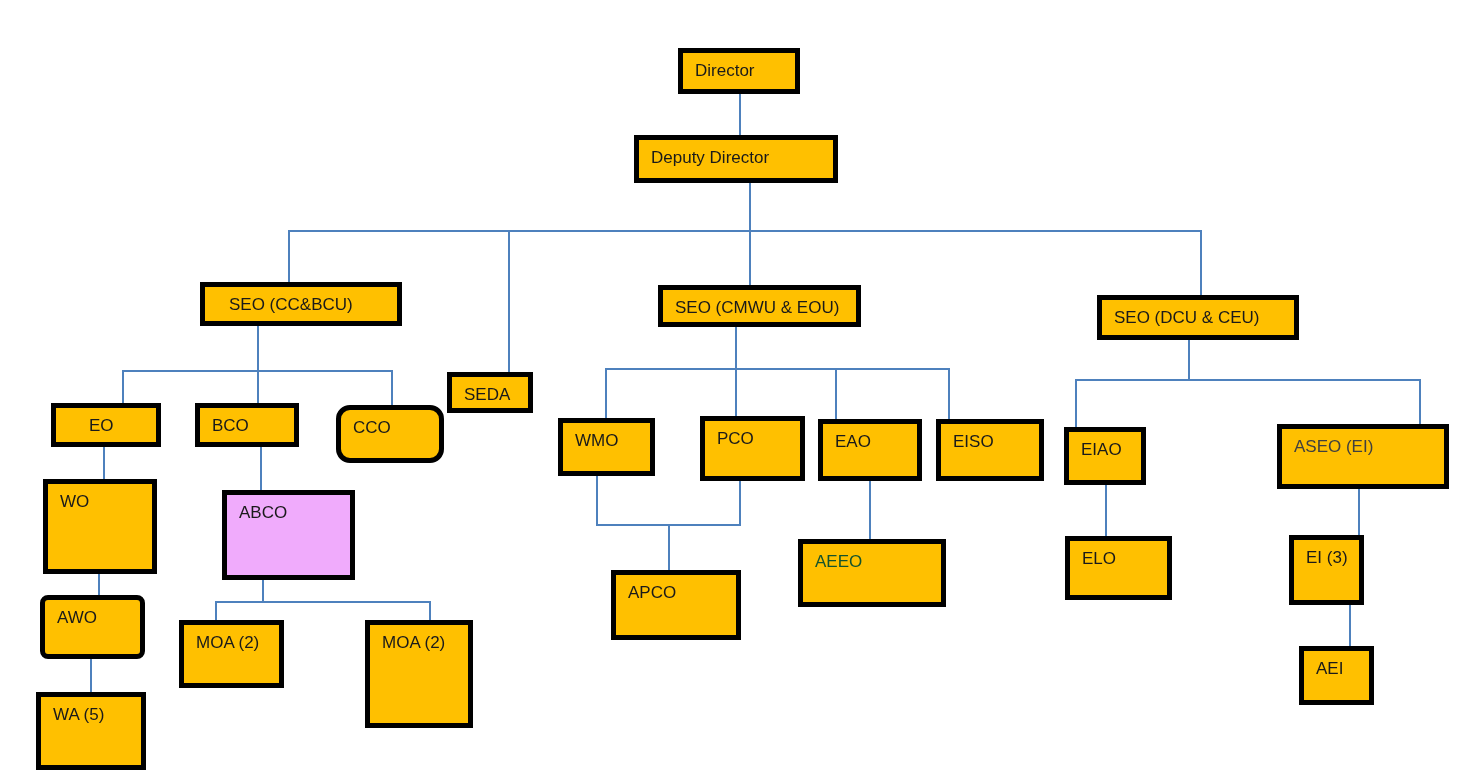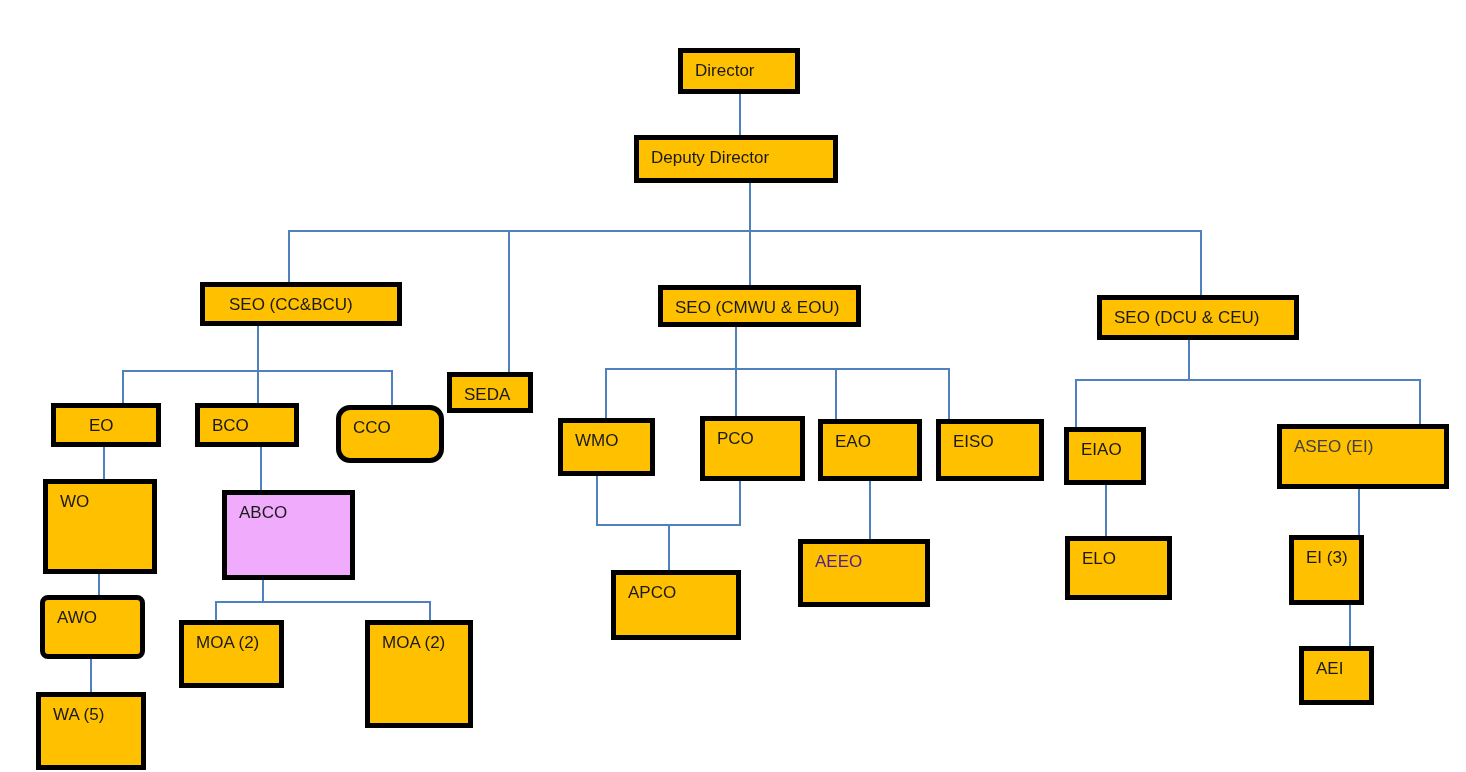--- a/index.html
+++ b/index.html
@@ -93,19 +93,19 @@
     <div class="node" style="left: 196px; top: 490px; width: 133px; height: 90px; background: #f0abfc; border-color: rgb(0, 0, 0); color: rgb(26, 26, 26); margin-left: 26px;">ABCO</div>
     <div class="node" style="left: 40px; top: 595px; width: 105px; height: 64px; background: rgb(255, 192, 0); border-color: rgb(0, 0, 0); color: rgb(26, 26, 26); border-radius: 8px;">AWO</div>
     <div class="node" style="left: 179px; top: 620px; width: 105px; height: 68px; background: rgb(255, 192, 0); border-color: rgb(0, 0, 0); color: rgb(26, 26, 26);">MOA (2)</div>
     <div class="node" style="left: 365px; top: 620px; width: 108px; height: 108px; background: rgb(255, 192, 0); border-color: rgb(0, 0, 0); color: rgb(26, 26, 26);">MOA (2)</div>
     <div class="node" style="left: 36px; top: 692px; width: 110px; height: 78px; background: rgb(255, 192, 0); border-color: rgb(0, 0, 0); color: rgb(26, 26, 26);">WA (5)</div>
     <div class="node" style="left: 558px; top: 418px; width: 97px; height: 58px; background: rgb(255, 192, 0); border-color: rgb(0, 0, 0); color: rgb(26, 26, 26);">WMO</div>
     <div class="node" style="left: 700px; top: 416px; width: 105px; height: 65px; background: rgb(255, 192, 0); border-color: rgb(0, 0, 0); color: rgb(26, 26, 26);">PCO</div>
     <div class="node" style="left: 818px; top: 419px; width: 104px; height: 62px; background: rgb(255, 192, 0); border-color: rgb(0, 0, 0); color: rgb(26, 26, 26);">EAO</div>
     <div class="node" style="left: 936px; top: 419px; width: 108px; height: 62px; background: rgb(255, 192, 0); border-color: rgb(0, 0, 0); color: rgb(26, 26, 26);">EISO</div>
     <div class="node" style="left: 611px; top: 570px; width: 130px; height: 70px; background: rgb(255, 192, 0); border-color: rgb(0, 0, 0); color: rgb(26, 26, 26);">APCO</div>
-    <div class="node" style="left: 798px; top: 539px; width: 132px; height: 68px; background: rgb(255, 192, 0); border-color: rgb(0, 0, 0); color: #4c1d95;">AEEO</div>
+    <div class="node" style="left: 798px; top: 539px; width: 148px; height: 68px; background: rgb(255, 192, 0); border-color: rgb(0, 0, 0); color: #14532d;">AEEO</div>
     <div class="node" style="left: 1064px; top: 427px; width: 82px; height: 58px; background: rgb(255, 192, 0); border-color: rgb(0, 0, 0); color: rgb(26, 26, 26);">EIAO</div>
     <div class="node" style="left: 1277px; top: 424px; width: 172px; height: 65px; background: rgb(255, 192, 0); border-color: rgb(0, 0, 0); color: #404040;">ASEO (EI)</div>
     <div class="node" style="left: 1065px; top: 536px; width: 107px; height: 64px; background: rgb(255, 192, 0); border-color: rgb(0, 0, 0); color: rgb(26, 26, 26);">ELO</div>
     <div class="node" style="left: 1289px; top: 535px; width: 75px; height: 70px; background: rgb(255, 192, 0); border-color: rgb(0, 0, 0); color: rgb(26, 26, 26);">EI (3)</div>
     <div class="node" style="left: 1299px; top: 646px; width: 75px; height: 59px; background: rgb(255, 192, 0); border-color: rgb(0, 0, 0); color: rgb(26, 26, 26);">AEI</div>
   </div>
 
 </body></html>

